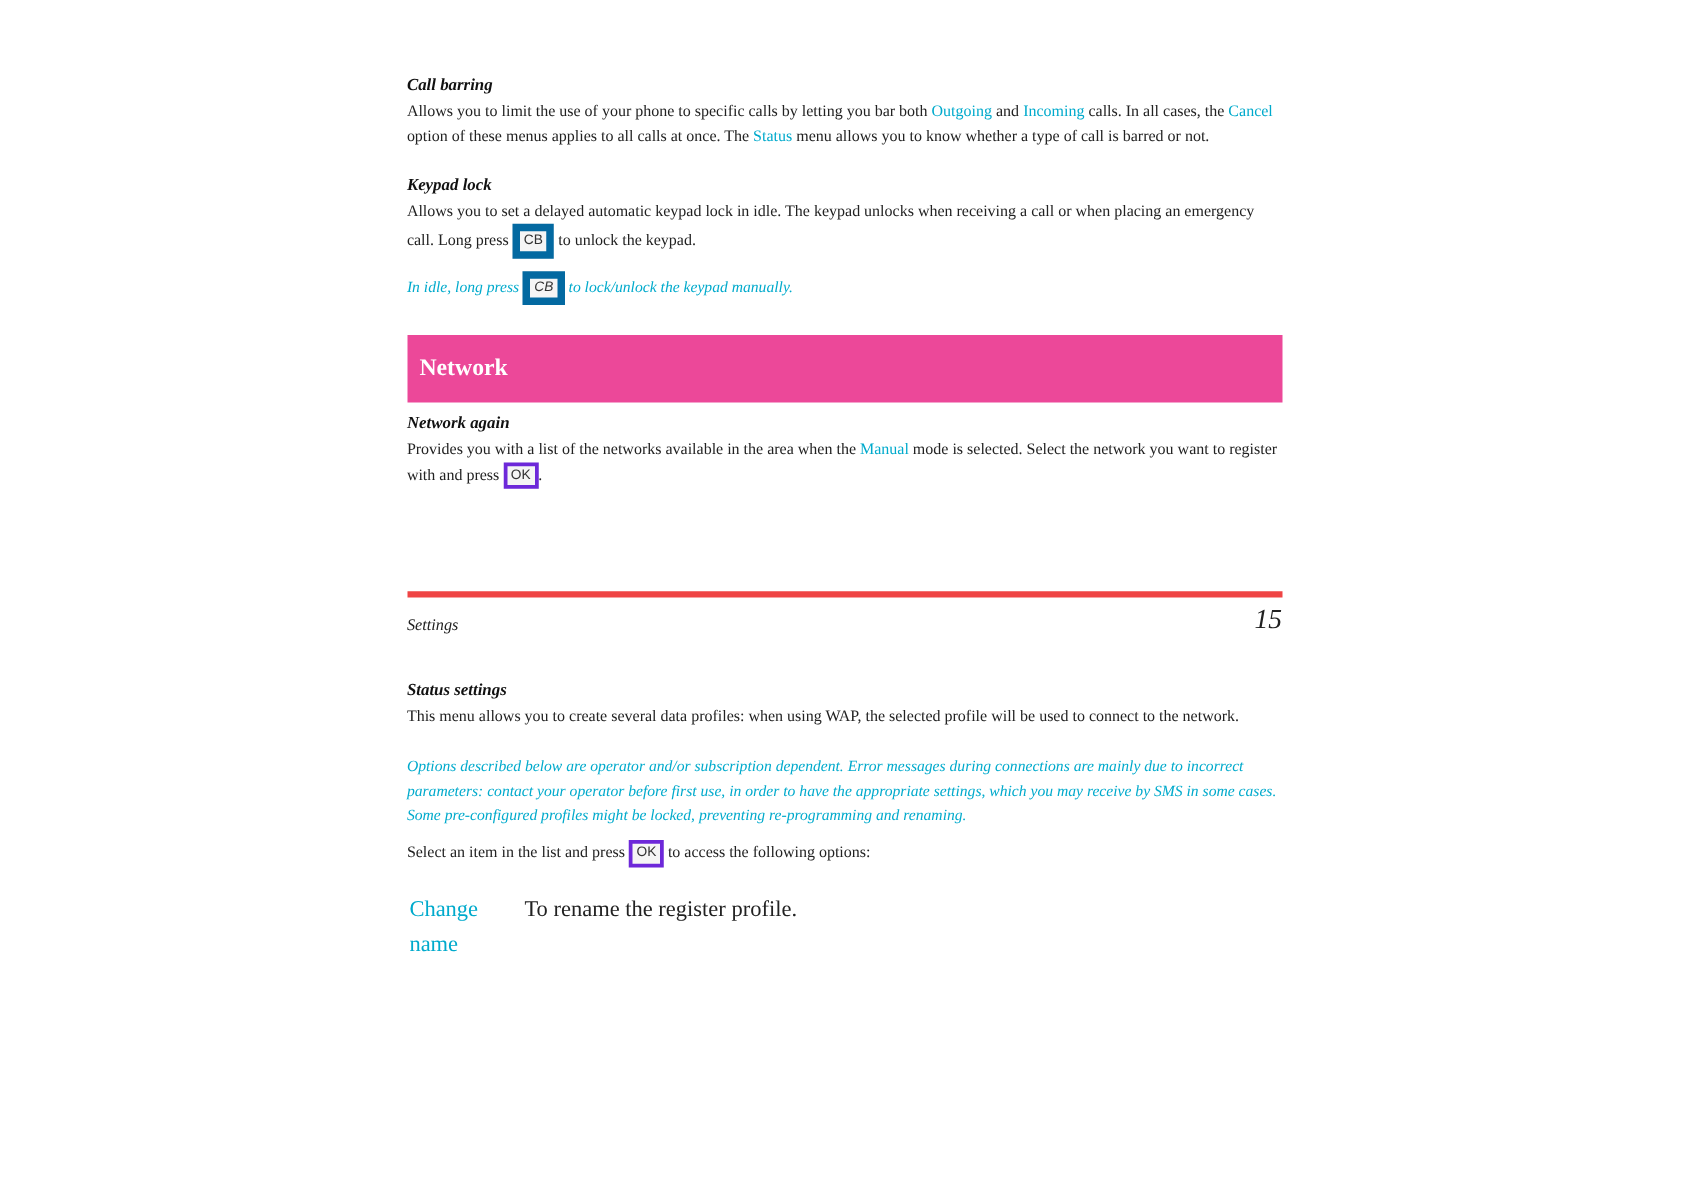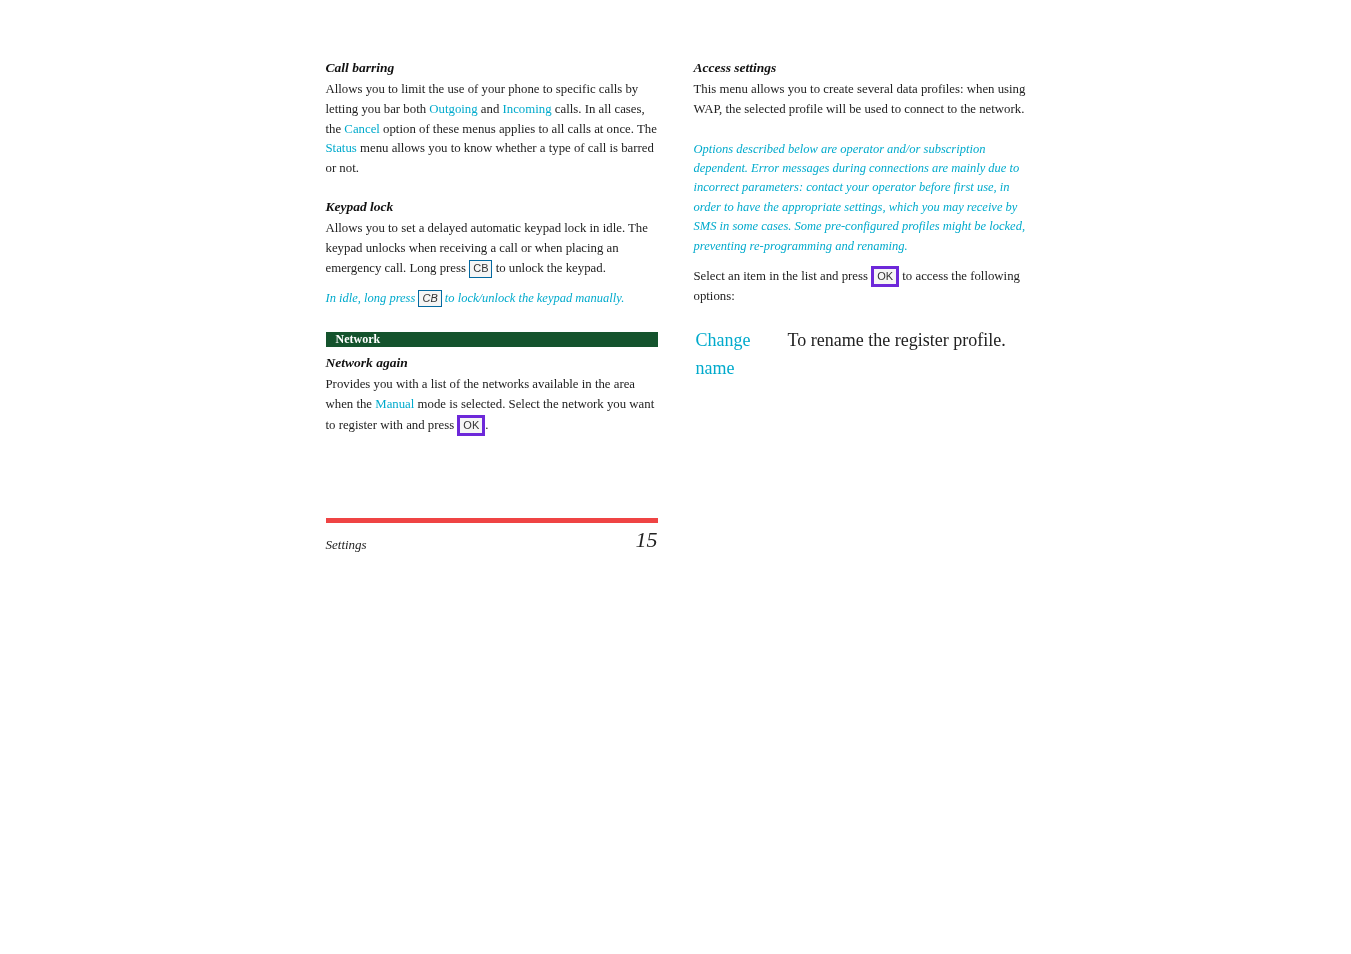--- a/index.html
+++ b/index.html
@@ -11,21 +11,21 @@
       width: 1351px;
       min-height: 954px;
       display: flex;
       justify-content: center;
       align-items: flex-start;
     }
     .page {
       width: 700px;
       margin: 60px auto;
       display: flex;
-      flex-direction: row;
+      flex-direction: column;
       gap: 36px;
       align-items: flex-start;
     }
     .col {
       flex: 1;
       display: flex;
       flex-direction: column;
       gap: 0;
     }
     .section-title {
@@ -43,38 +43,38 @@
       line-height: 1.5;
     }
     .body-text {
       font-size: 12.8px;
       line-height: 1.55;
       margin-bottom: 10px;
       color: #222;
     }
     .cyan { color: #00aacc; }
     .network-header {
-      background-color: #14532d;
+      background-color: #ec4899;
       color: #fff;
       font-weight: bold;
-      font-size: 12px;
-      padding: 0 10px;
+      font-size: 19px;
+      padding: 16px 10px;
       margin-bottom: 8px;
       margin-top: 4px;
     }
     .italic-body {
       font-style: italic;
       color: #00aacc;
       font-size: 12.5px;
       line-height: 1.55;
       margin-bottom: 10px;
     }
     .key-btn {
       display: inline-block;
-      border: 1px solid #0369a1;
+      border: 6px solid #0369a1;
       padding: 0px 3px;
       font-size: 11px;
       font-family: Arial, sans-serif;
       background: #f5f5f5;
       color: #333;
       vertical-align: middle;
       line-height: 1.4;
     }
     .on-btn {
       display: inline-block;
@@ -161,21 +161,21 @@
       <div class="footer-left">Settings</div>
       <div class="footer-right">15</div>
     </div>
 
   </div>
 
   <div class="col">
 
 
     <div class="section-block">
-      <div class="section-title">Access settings</div>
+      <div class="section-title">Status settings</div>
       <div class="body-text">This menu allows you to create several data profiles: when using WAP, the selected profile will be used to connect to the network.</div>
     </div>
 
     <div class="italic-body">Options described below are operator and/or subscription dependent. Error messages during connections are mainly due to incorrect parameters: contact your operator before first use, in order to have the appropriate settings, which you may receive by SMS in some cases. Some pre-configured profiles might be locked, preventing re-programming and renaming.</div>
 
     <div class="body-text">
       <span>Select an item in the list and press </span><span class="on-btn">OK</span><span> to access the following options:</span>
     </div>
 
     <table class="options-table">

